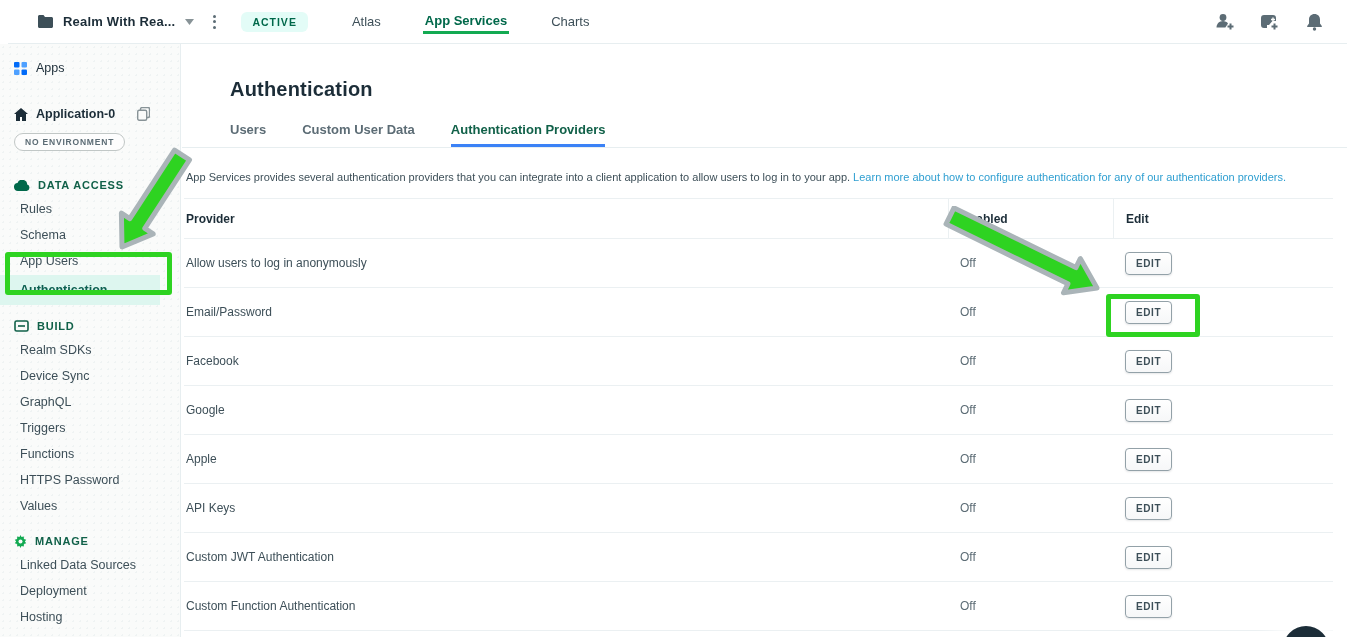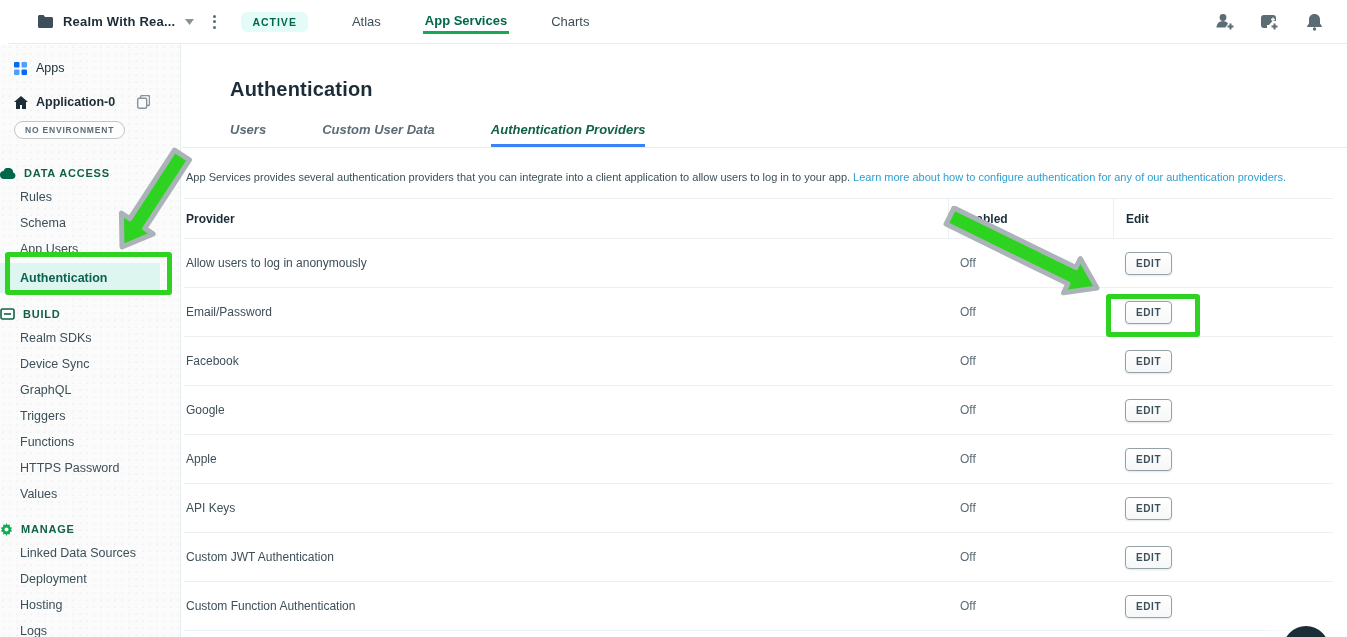--- a/index.html
+++ b/index.html
@@ -23,36 +23,36 @@
   .nav-tab{font-size:13px;color:#3d4f58;cursor:pointer;padding:4px 2px;}
   .nav-tab.active{color:#00684a;font-weight:bold;border-bottom:3px solid #13aa52;padding-bottom:3px;}
   .tb-right{margin-left:auto;display:flex;gap:26px;padding-right:24px;align-items:center;}
   .tb-icon{cursor:pointer;display:flex;align-items:center;}
   
   .sidebar{position:absolute;top:44px;left:0;bottom:0;width:181px;background:#fafbfa;
     border-right:1px solid #e7eef0;padding-top:14px;box-sizing:border-box;
     background-image:radial-gradient(#eff3f3 1px, transparent 1px);background-size:7px 7px;}
   .sb-apps{display:flex;align-items:center;gap:9px;padding-left:14px;height:20px;
     font-size:12.5px;color:#1c2d38;cursor:pointer;}
-  .sb-app{display:flex;align-items:center;gap:8px;padding-left:14px;margin-top:14px;height:20px;
+  .sb-app{display:flex;align-items:center;gap:8px;padding-left:14px;margin-top:26px;height:20px;
     font-size:12.5px;font-weight:bold;color:#1c2d38;}
   .sb-copy{margin-left:14px;cursor:pointer;display:flex;}
   .sb-env{display:inline-block;margin:9px 0 0 14px;border:1px solid #c1c7c6;border-radius:9px;
     padding:3px 10px;font-size:8.5px;font-weight:bold;letter-spacing:.8px;color:#5c6c75;background:#fdfdfd;}
-  .sb-header{display:flex;align-items:center;gap:8px;height:20px;
+  .sb-header{display:flex;align-items:center;gap:8px;padding-left:14px;height:20px;
     font-size:11px;font-weight:bold;letter-spacing:.8px;color:#116149;}
   .sb-sec-data{margin-top:24px;} .sb-sec-build{margin-top:11px;} .sb-sec-manage{margin-top:13px;}
   .sb-item{display:flex;align-items:center;height:25px;padding-left:20px;font-size:12.5px;
     color:#3d4f58;cursor:pointer;margin-top:1px;}
   .sb-item.active{background:#ddf6ef;color:#0e6152;font-weight:bold;height:30px;width:140px;margin:2px 0;}
   .sb-section{margin-top:4px;}
   
   .main{position:absolute;top:44px;left:182px;right:0;bottom:0;background:#fff;overflow:hidden;}
   .page-title{margin:34px 0 0 48px;font-size:20px;font-weight:bold;color:#1c2d38;letter-spacing:.2px;}
-  .tabbar{display:flex;gap:56px;padding-left:48px;margin-top:21px;border-bottom:1px solid #e7eef0;font-style:italic;}
+  .tabbar{display:flex;gap:36px;padding-left:48px;margin-top:21px;border-bottom:1px solid #e7eef0;}
   .tab{font-size:13px;font-weight:bold;color:#5c6c75;padding-bottom:10px;cursor:pointer;}
   .tab.active{color:#116149;border-bottom:3px solid #3b82f6;padding-bottom:7px;}
   .desc{margin:23px 12px 0 4px;font-size:11px;color:#3d4f58;white-space:nowrap;overflow:hidden;}
   .desc a{color:#2f9fd1;text-decoration:none;cursor:pointer;}
   .ptable{margin:15px 14px 0 2px;}
   .thead,.prow{display:grid;grid-template-columns:1fr 165px 220px;align-items:center;}
   .thead{height:39px;border-top:1px solid #ebf0f2;border-bottom:1px solid #ebf0f2;
     font-size:12px;font-weight:bold;color:#1c2d38;}
   .thead .cell{padding-left:12px;border-left:1px solid #ebf0f2;height:100%;display:flex;align-items:center;}
   .thead .cell:first-child{padding-left:2px;border-left:none;}

